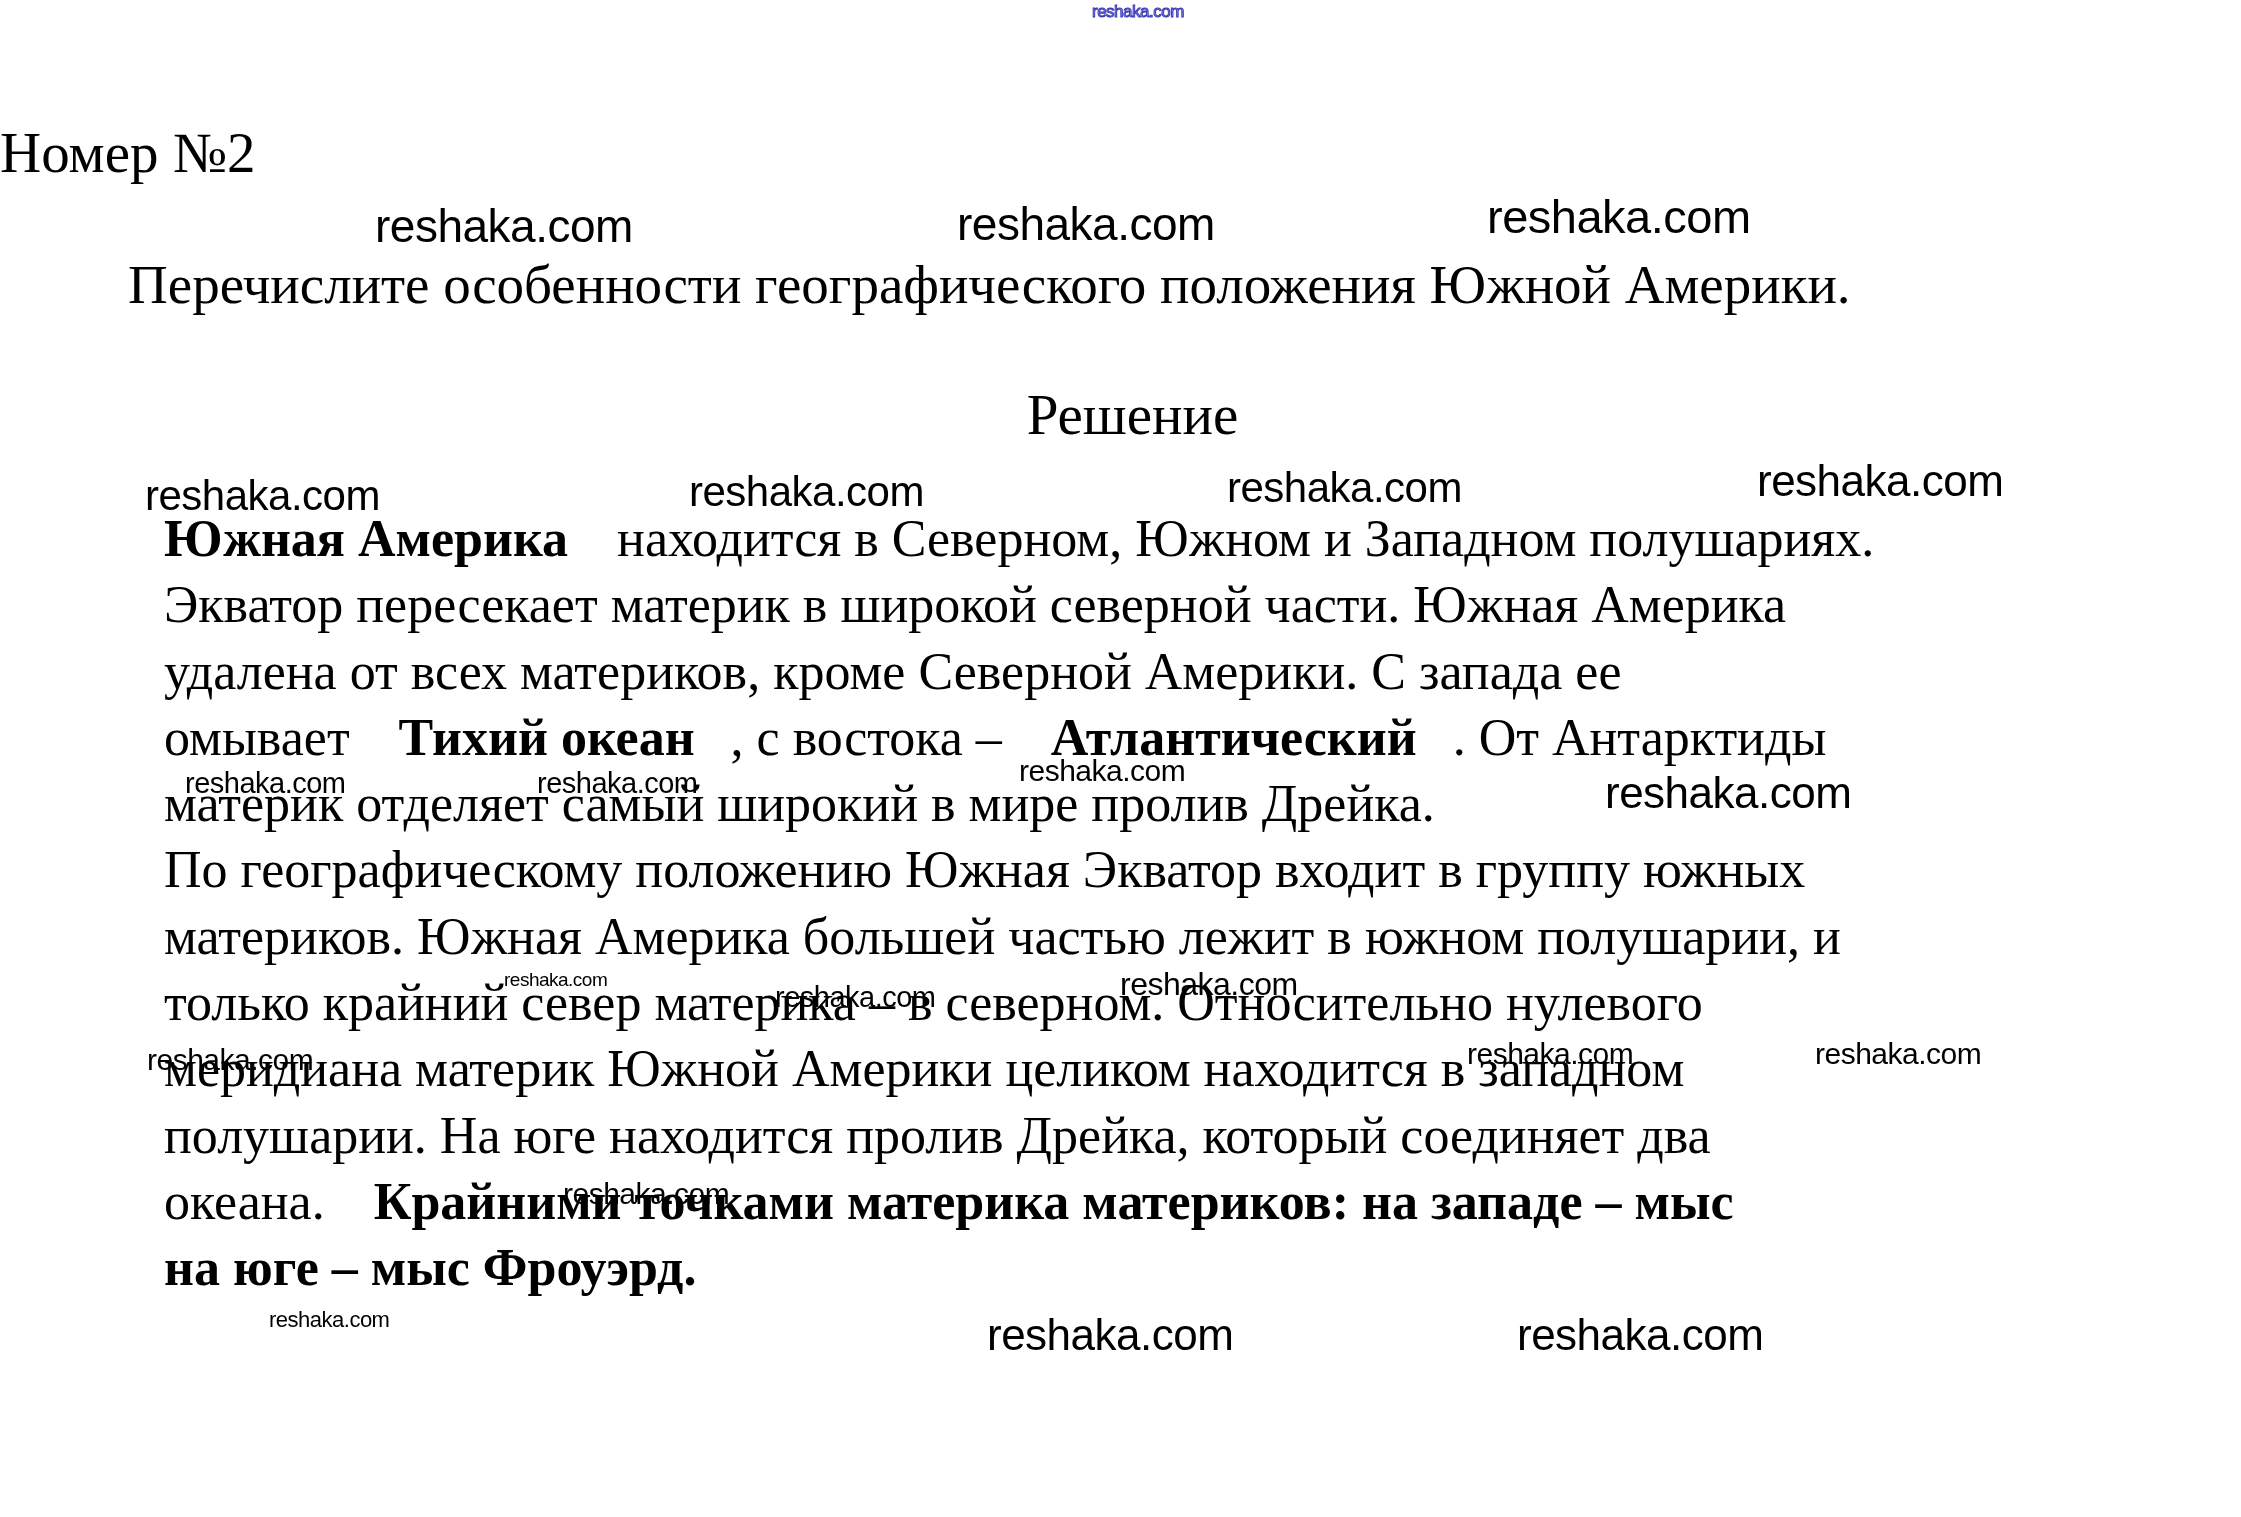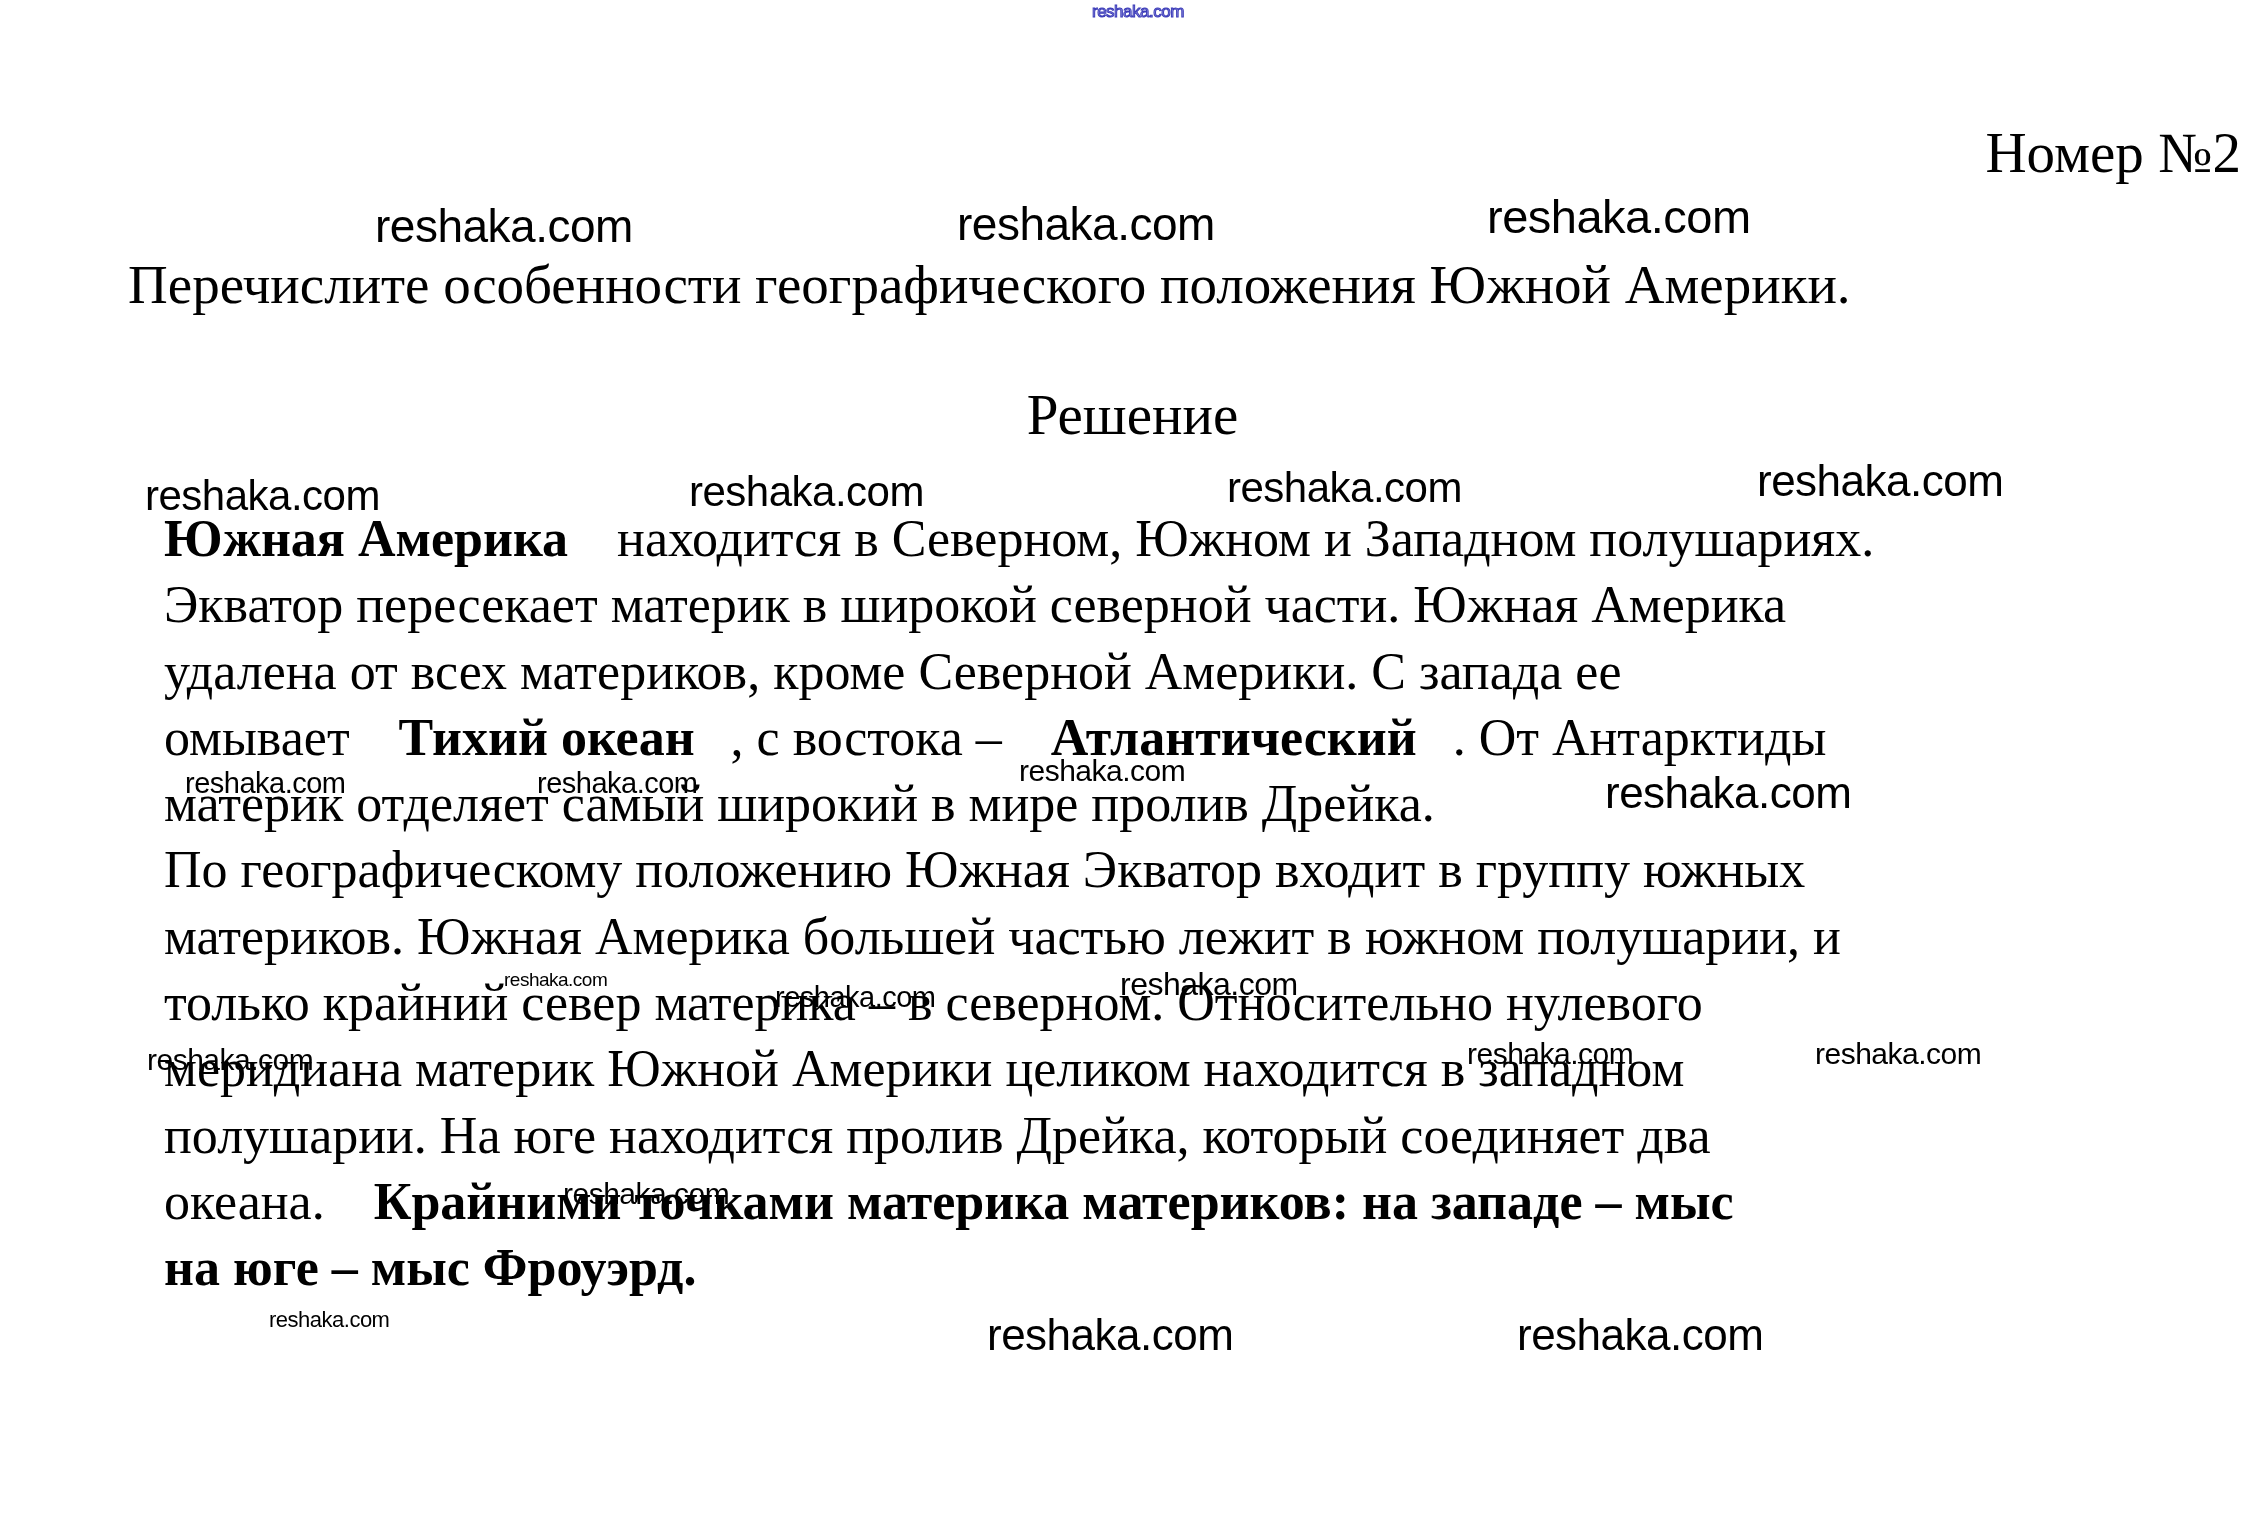--- a/index.html
+++ b/index.html
@@ -18,21 +18,21 @@
   .page {
     position: absolute;
     inset: 0;
     background: #ffffff;
   }
   .doc-title {
     position: absolute;
     top: 118px;
     left: 0;
     width: 100%;
-    text-align: right;
+    text-align: left;
     font-size: 57px;
     line-height: 70px;
     white-space: nowrap;
   }
   .question-line {
     position: absolute;
     top: 252px;
     left: 128px;
     font-size: 55px;
     line-height: 66px;

